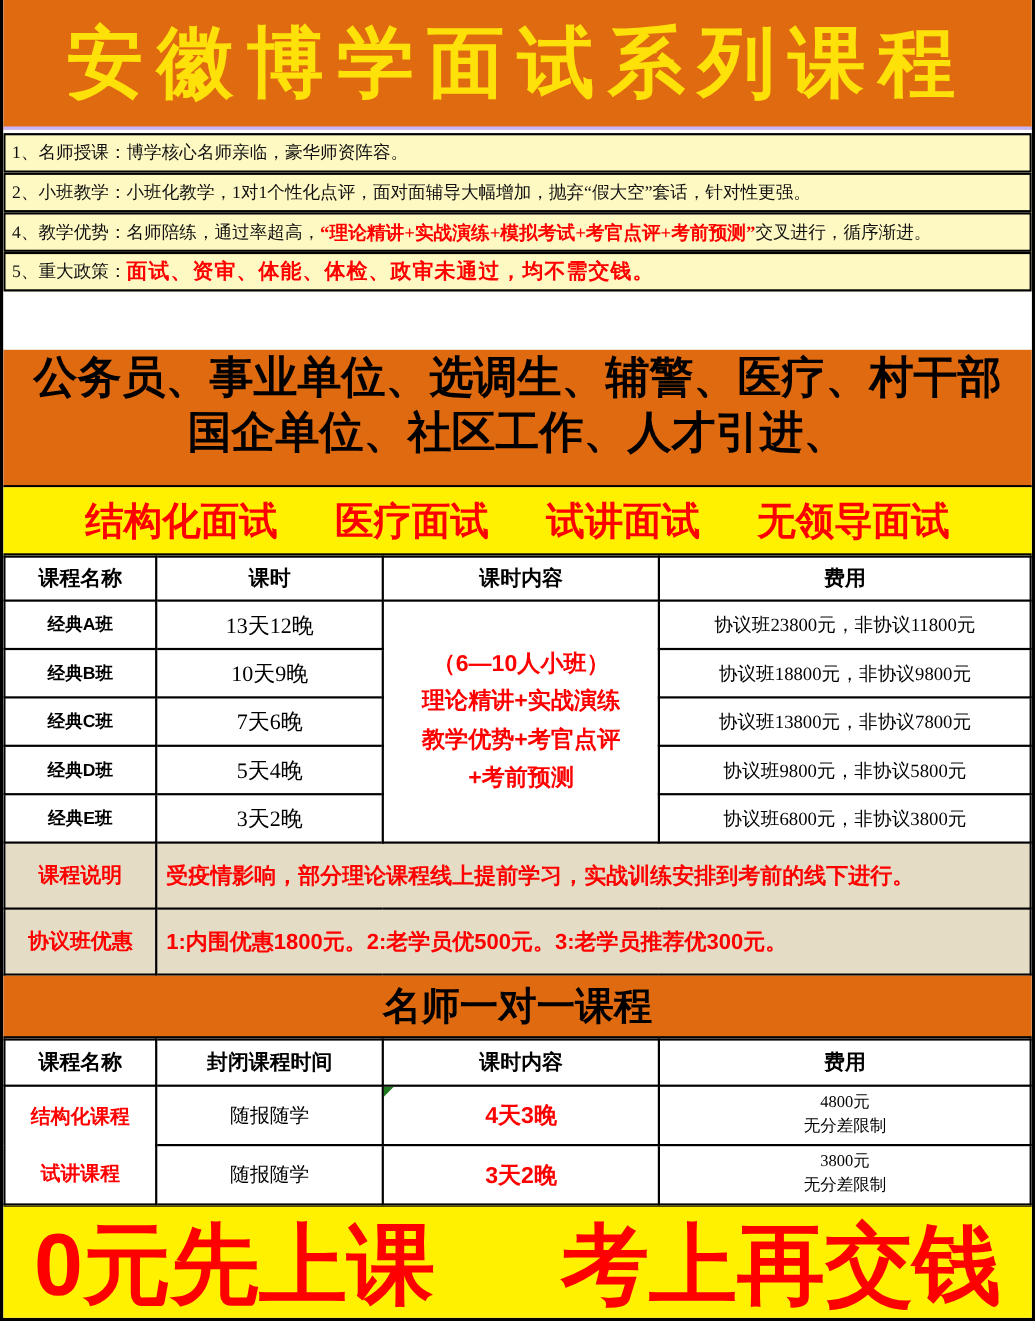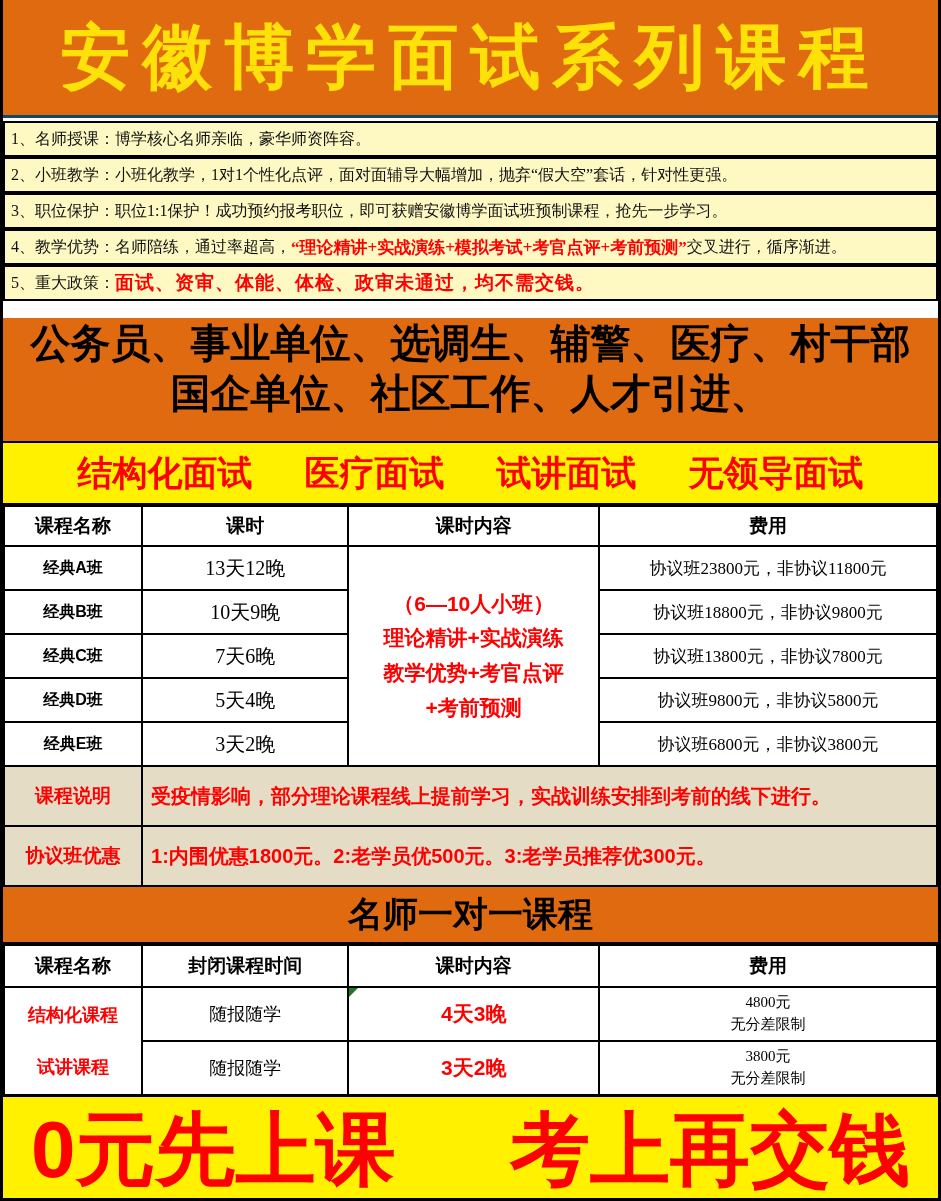--- a/index.html
+++ b/index.html
@@ -15,21 +15,21 @@
     border-right: 3px solid #000;
     border-bottom: 3px solid #000;
     display: flex; flex-direction: column;
     overflow: hidden;
   }
 
   
   .banner {
     height: 118px; flex: 0 0 auto;
     background: #E06A10;
-    border-bottom: 3px solid #0c4a6e;
+    border-bottom: 3px solid #c4b5fd;
     display: flex; align-items: center; justify-content: center;
   }
   .banner .title {
     font-family: "Liberation Serif", serif;
     font-weight: bold;
     font-size: 70px;
     letter-spacing: 12px;
     color: #FFE10A;
     white-space: nowrap;
   }
@@ -129,25 +129,20 @@
   </div>
 
   <div class="notes">
     <div class="note-row">
       <span>1、名师授课：博学核心名师亲临，豪华师资阵容。</span>
         <span class="hl"></span>
         <span></span>
     </div>
     <div class="note-row">
       <span>2、小班教学：小班化教学，1对1个性化点评，面对面辅导大幅增加，抛弃“假大空”套话，针对性更强。</span>
-        <span class="hl"></span>
-        <span></span>
-    </div>
-    <div class="note-row">
-      <span>3、职位保护：职位1:1保护！成功预约报考职位，即可获赠安徽博学面试班预制课程，抢先一步学习。</span>
         <span class="hl"></span>
         <span></span>
     </div>
     <div class="note-row">
       <span>4、教学优势：名师陪练，通过率超高，</span>
         <span class="hl">“理论精讲+实战演练+模拟考试+考官点评+考前预测”</span>
         <span>交叉进行，循序渐进。</span>
     </div>
     <div class="note-row big-red">
       <span>5、重大政策：</span>

